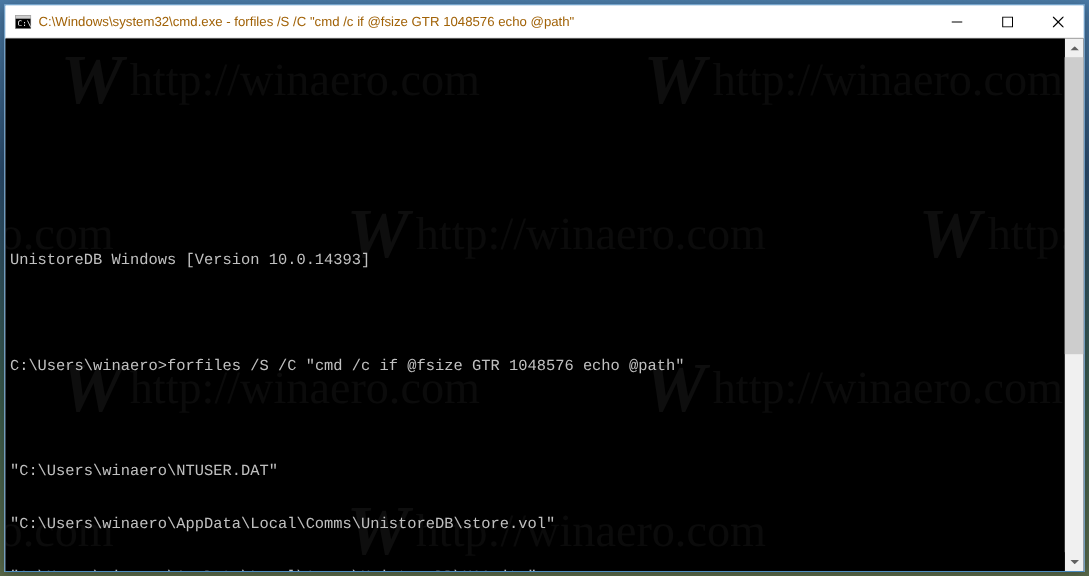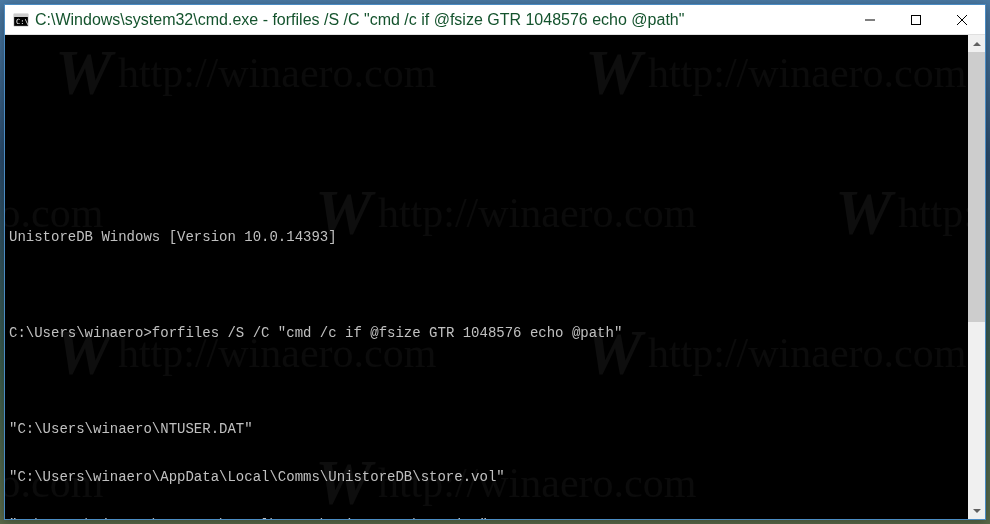--- a/index.html
+++ b/index.html
@@ -48,22 +48,22 @@
       display: flex;
       align-items: center;
       justify-content: center;
     }
     .titlebar-icon svg {
       width: 16px;
       height: 16px;
     }
     .titlebar-title {
       flex: 1;
-      font-size: 16px;
-      color: #14532d;
+      font-size: 12px;
+      color: #a16207;
       white-space: nowrap;
       overflow: hidden;
       text-overflow: ellipsis;
     }
     .window-controls {
       display: flex;
       height: 100%;
     }
     .win-btn {
       width: 46px;

